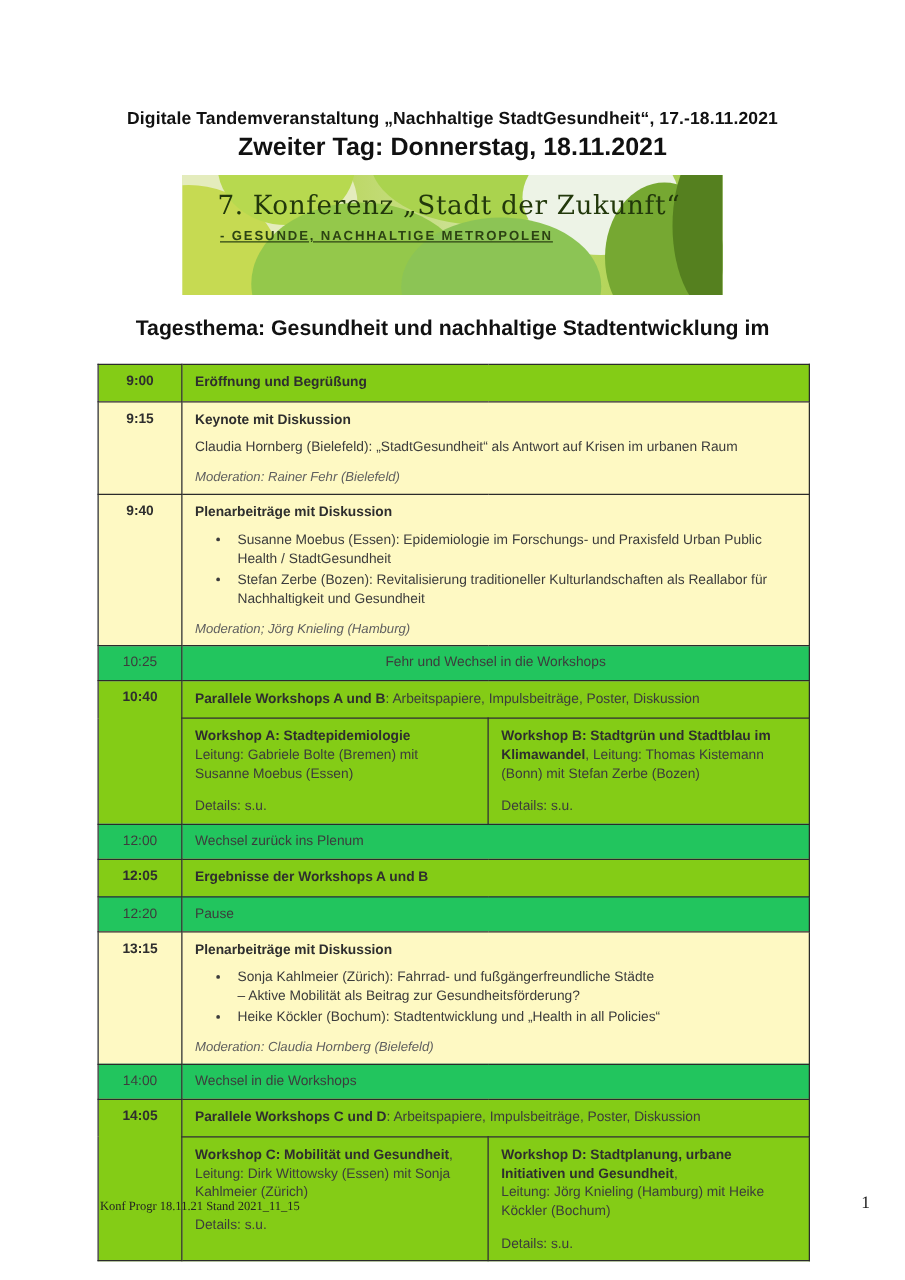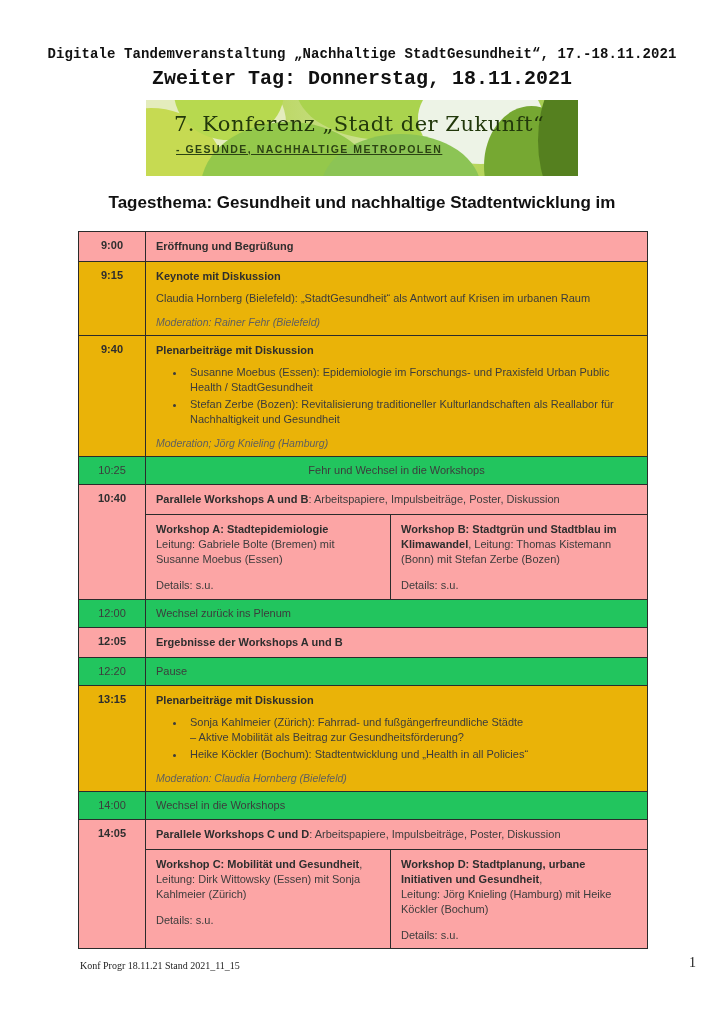--- a/index.html
+++ b/index.html
@@ -4,27 +4,27 @@
 <style>
   html,body{margin:0;padding:0;}
   body{
     width:724px;height:1024px;background:#ffffff;
     font-family:"Liberation Sans",sans-serif;color:#3a3a3a;
     position:relative;overflow:hidden;
   }
   .page{position:relative;width:724px;height:1024px;}
 
   
-  .doc-header{padding-top:46px;text-align:center;color:#111;font-family:Liberation Mono, monospace;}
+  .doc-header{padding-top:86px;text-align:center;color:#111;}
   .doc-header .h1{font-size:14px;font-weight:bold;margin:0 0 5px 0;letter-spacing:.1px;}
   .doc-header .h2{font-size:20px;font-weight:bold;margin:0;}
 
   
   .banner{
-    position:relative;width:432px;height:76px;margin:10px auto 0 auto;
+    position:relative;width:432px;height:96px;margin:10px auto 0 auto;
     overflow:hidden;background:linear-gradient(90deg,#c8dc72,#bcd764 30%,#cfe39b 55%,#b9d75e 75%,#9fc94e);
   }
   .banner .shape{position:absolute;border-radius:50%;}
   .sh1{left:-45px;top:-42px;width:185px;height:130px;background:#e4ecbd;}
   .sh2{left:-70px;top:8px;width:150px;height:140px;background:#c6da52;}
   .sh3{left:28px;top:-55px;width:110px;height:95px;background:#b7d94f;}
   .sh4{left:55px;top:22px;width:175px;height:130px;background:#94c84b;}
   .sh5{left:150px;top:-65px;width:180px;height:105px;background:#aad34e;}
   .sh6{left:272px;top:-28px;width:125px;height:92px;background:#edf3e6;}
   .sh7{left:338px;top:6px;width:95px;height:120px;background:#76a832;}
@@ -52,22 +52,22 @@
   }
   table.schedule td{
     border:1.5px solid #2b2b2b;vertical-align:top;
     padding:6px 10px;word-wrap:break-word;
   }
   col.c-time{width:67px;}
   col.c-a{width:245px;}
   col.c-b{width:257px;}
   td.time{text-align:center;font-weight:bold;padding-left:2px;padding-right:2px;padding-top:7px;color:#2e2e2e;}
   td.time.normal{font-weight:normal;color:#3c3c3c;}
-  tr.bg-green td{background:#fca5a5;}
-  tr.bg-yellow td{background:#eab308;}
+  tr.bg-green td{background:#84cc16;}
+  tr.bg-yellow td{background:#fef9c3;}
   tr.bg-pale td{background:#22c55e;}
   .title{font-weight:bold;color:#2e2e2e;}
   p{margin:0;}
   p.title-line{margin:1px 0 7px 0;}
   p.only-line{margin:1px 0;}
   td.center-text{text-align:center;}
   ul.bullets{margin:5px 0 0 0;padding:0 0 0 30px;}
   ul.bullets li{margin:0 0 2px 0;padding-left:4px;white-space:pre-line;}
   p.moderation{font-style:italic;color:#5f5f5f;font-size:10.5px;margin-top:9px;}
   p.ws-p{white-space:pre-line;margin-top:1px;}

